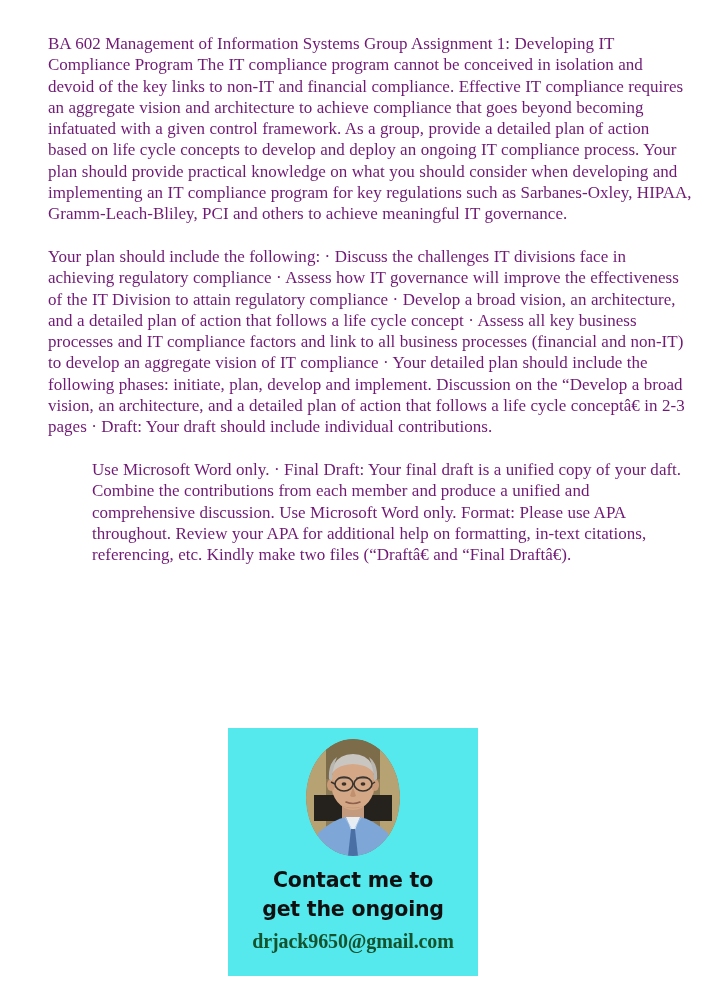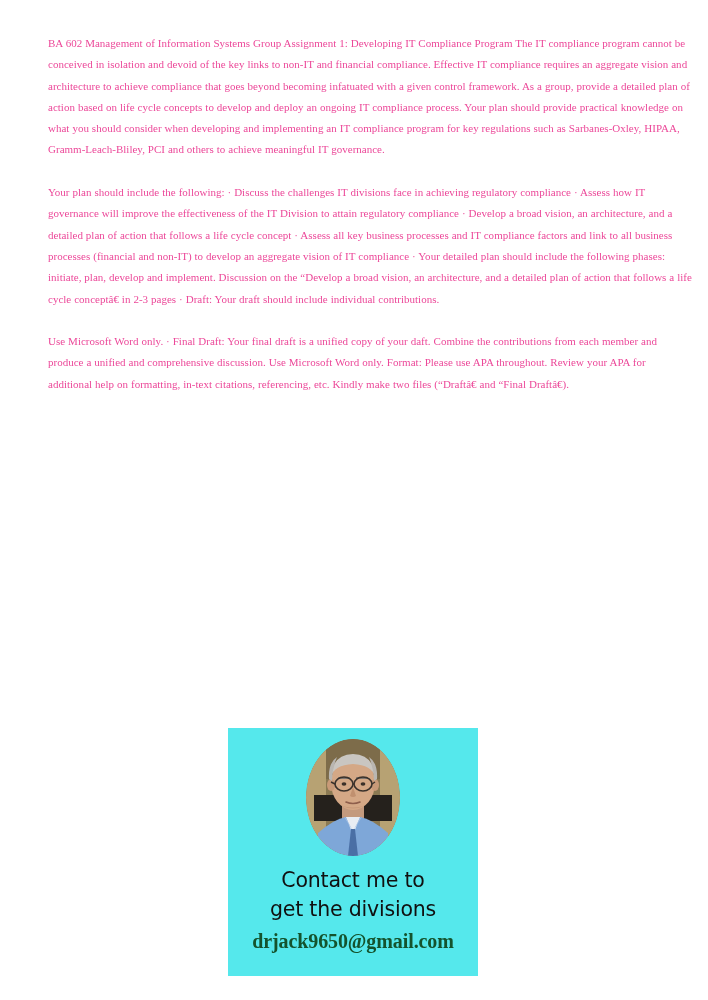--- a/index.html
+++ b/index.html
@@ -23,29 +23,29 @@
   }
 
   .doc-body {
     position: absolute;
     left: 48px;
     top: 33px;
     width: 644px;
   }
 
   .para {
-    font-size: 11px;
+    font-size: 17px;
     line-height: 21.3px;
-    color: #ec4899;
+    color: #701a75;
     text-align: left;
     margin: 0 0 21.3px 0;
     letter-spacing: 0.01px;
     word-spacing: 0.2px;
   }
-  .para:last-child { margin-bottom: 0; }
+  .para:last-child { margin-bottom: 0; margin-left: 44px; }
 
   
   .contact-block {
     position: absolute;
     left: 228px;
     top: 728px;
     width: 250px;
     height: 248px;
     background: #55e8ec;
     overflow: hidden;
@@ -65,21 +65,21 @@
 
   .contact-lines {
     position: absolute;
     left: 0;
     right: 0;
     top: 138px;
     text-align: center;
   }
   .contact-line {
     font-family: "DejaVu Sans", "Liberation Sans", sans-serif;
-    font-weight: normal;
+    font-weight: bold;
     font-size: 20.5px;
     line-height: 29px;
     color: #101010;
     letter-spacing: -0.2px;
     white-space: nowrap;
   }
   .contact-email {
     margin-top: 4px;
     font-family: "Liberation Serif", "DejaVu Serif", serif;
     font-weight: bold;
@@ -154,19 +154,19 @@
 
           <path d="M40 63 Q47 66 54 63" stroke="#8e5f4c" stroke-width="1.6" fill="none" stroke-linecap="round"></path>
 
           <path d="M34 66 Q47 73 60 66 Q47 71 34 66 Z" fill="#c79a79"></path>
         </g>
       </svg>
     </div>
 
     <div class="contact-lines">
       <div class="contact-line">Contact me to</div>
-      <div class="contact-line">get the divisions</div>
+      <div class="contact-line">get the ongoing</div>
       <div class="contact-email">drjack9650@gmail.com</div>
     </div>
 
   </div>
 
 </div>
 
 </body></html>

